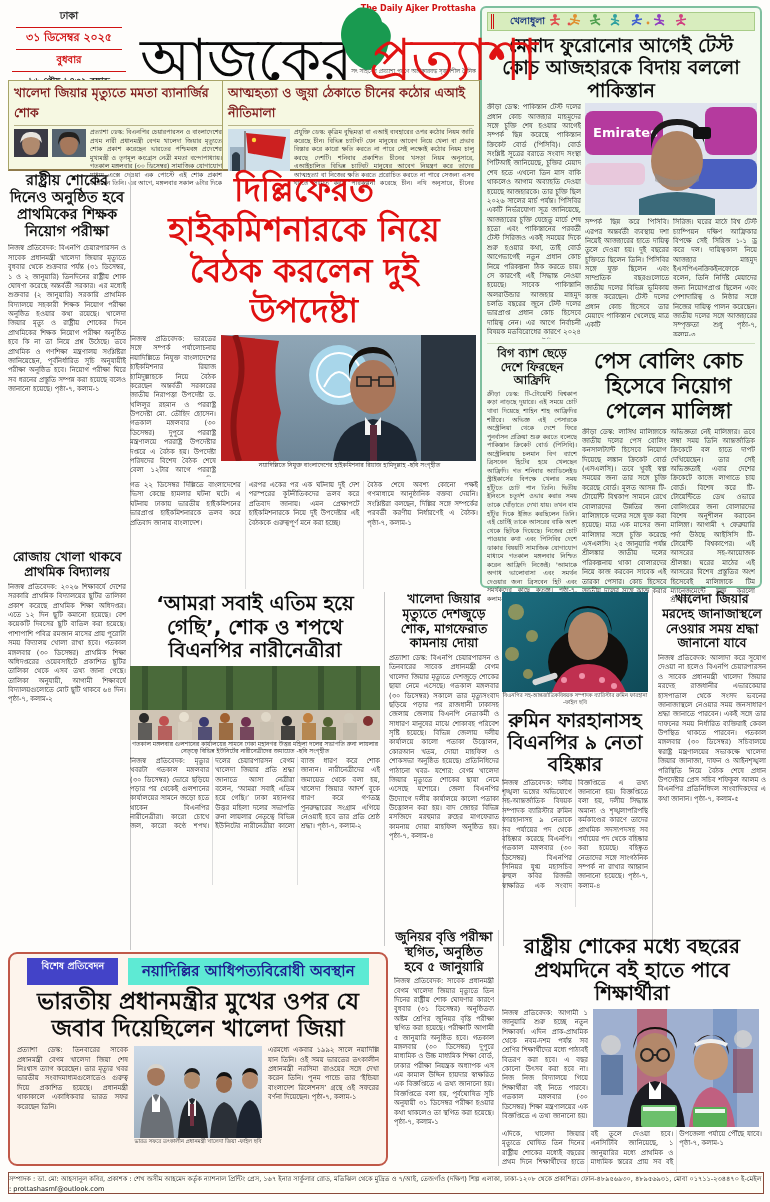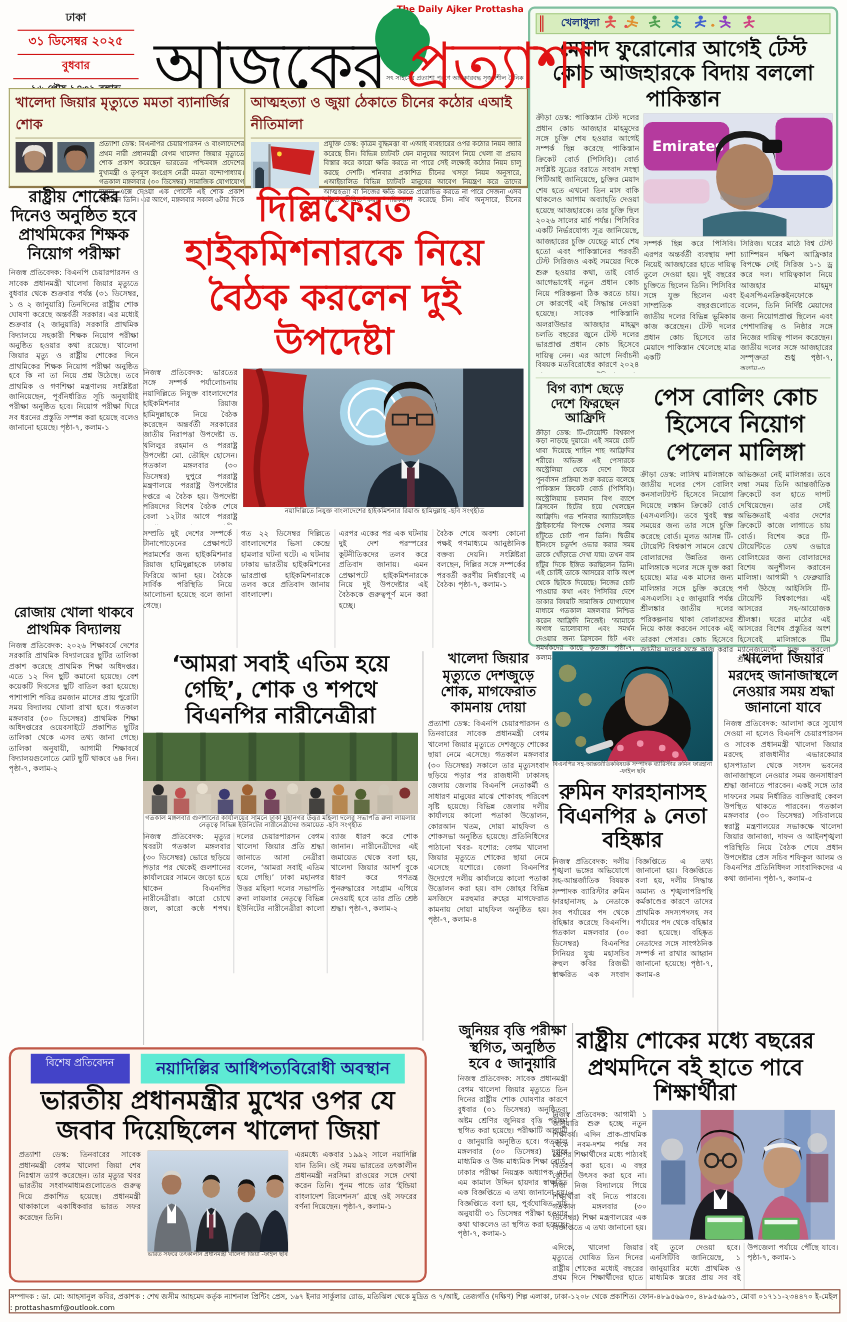--- a/index.html
+++ b/index.html
@@ -59,28 +59,28 @@
   #b2{left:384px;top:592px;width:110px;height:354px;border-left:1px solid #c8c8c8;border-right:1px solid #c8c8c8;padding:0 4px;}
   #b2 .t{font-size:12.5px;margin-bottom:3px;}
   #b3{left:502px;top:592px;width:146px;height:354px;}
   #b3 .t{font-size:19px;margin:3px 0;}
   #b3 .cols{column-count:2;column-gap:6px;column-rule:1px solid #ddd;height:128px;}
   #b4{left:652px;top:592px;width:108px;height:354px;border-left:1px solid #c8c8c8;padding-left:5px;}
   #b4 .t{font-size:12.5px;margin-bottom:3px;}
   
   #special{left:8px;top:952px;width:380px;height:214px;background:#fdf4ec;border:2px solid #c05848;border-radius:9px;padding:4px 7px;box-sizing:border-box;}
   .kickers{display:flex;justify-content:center;gap:10px;}
-  .k1{background:#4343c8;color:#fff;font-size:9.5px;font-weight:normal;padding:1px 14px;}
+  .k1{background:#4343c8;color:#fff;font-size:9.5px;font-weight:bold;padding:1px 14px;}
   .k2{background:#5eead4;color:#1c1c90;font-size:15px;font-weight:bold;padding:1px 14px;}
   #special .t{font-size:23px;margin:3px 0 4px;}
   .sp3{display:flex;gap:6px;height:128px;overflow:hidden;}
   .sp3 .c{flex:1;}
   .sp3 .ph{width:128px;flex:none;}
   
-  #bmid{left:416px;top:930px;width:100px;height:236px;border-right:1px solid #c8c8c8;padding-right:4px;}
+  #bmid{left:394px;top:930px;width:100px;height:236px;border-right:1px solid #c8c8c8;padding-right:4px;}
   #bmid .t{font-size:12.5px;margin-bottom:3px;}
   #bright{left:502px;top:935px;width:260px;height:231px;}
   #bright .t{font-size:20px;}
   .br-row{display:flex;gap:5px;margin-top:3px;}
   .br-row .txt{width:86px;flex:none;}
   .br-bottom{column-count:3;column-gap:6px;column-rule:1px solid #ddd;height:52px;margin-top:3px;}
   
   #footer{left:8px;top:1172px;width:754px;height:20px;border:1px solid #8a4a3a;background:#fffef6;
           font-size:6.6px;display:flex;align-items:center;justify-content:center;color:#111;}
   .photo{display:block;background:#ccc;}
@@ -243,21 +243,20 @@
             <path d="M136 42 h14 v9 h-14z M158 42 h14 v9 h-14z M150 45 h8" stroke="#222" stroke-width="1.6" fill="none"></path>
             <path d="M112 126 Q116 88 152 84 Q190 88 196 126 Z" fill="#1d2733"></path>
             <path d="M144 82 L152 92 L160 82 L160 100 L144 100Z" fill="#f2f2f2"></path>
             <rect x="149" y="90" width="7" height="36" fill="#5a2a3a"></rect>
           </svg>
         </span>
         <div class="caption">নয়াদিল্লিতে নিযুক্ত বাংলাদেশের হাইকমিশনার রিয়াজ হামিদুল্লাহ -ছবি সংগৃহীত</div>
       </div>
     </div>
     <div class="fourcol bodytext">
-      <div>সম্প্রতি দুই দেশের সম্পর্কে টানাপোড়েনের প্রেক্ষাপটে পরামর্শের জন্য হাইকমিশনার রিয়াজ হামিদুল্লাহকে ঢাকায় ফিরিয়ে আনা হয়। বৈঠকে সার্বিক পরিস্থিতি নিয়ে আলোচনা হয়েছে বলে জানা গেছে।</div>
       <div>গত ২২ ডিসেম্বর দিল্লিতে বাংলাদেশের ভিসা কেন্দ্রে হামলার ঘটনা ঘটে। এ ঘটনায় ঢাকায় ভারতীয় হাইকমিশনের ভারপ্রাপ্ত হাইকমিশনারকে তলব করে প্রতিবাদ জানায় বাংলাদেশ।</div>
       <div>এরপর একের পর এক ঘটনায় দুই দেশ পরস্পরের কূটনীতিকদের তলব করে প্রতিবাদ জানায়। এমন প্রেক্ষাপটে হাইকমিশনারকে নিয়ে দুই উপদেষ্টার এই বৈঠককে গুরুত্বপূর্ণ মনে করা হচ্ছে।</div>
       <div>বৈঠক শেষে অবশ্য কোনো পক্ষই গণমাধ্যমে আনুষ্ঠানিক বক্তব্য দেয়নি। সংশ্লিষ্টরা বলছেন, দিল্লির সঙ্গে সম্পর্কের পরবর্তী করণীয় নির্ধারণেই এ বৈঠক। পৃষ্ঠা-৭, কলাম-১</div>
     </div>
   </div>
 
   <div class="abs" id="b1">
     <div class="hl t">‘আমরা সবাই এতিম হয়ে গেছি’, শোক ও শপথে বিএনপির নারীনেত্রীরা</div>
     <span>
       <svg class="photo" width="250" height="74" viewBox="0 0 250 74" style="margin-top:3px;">

